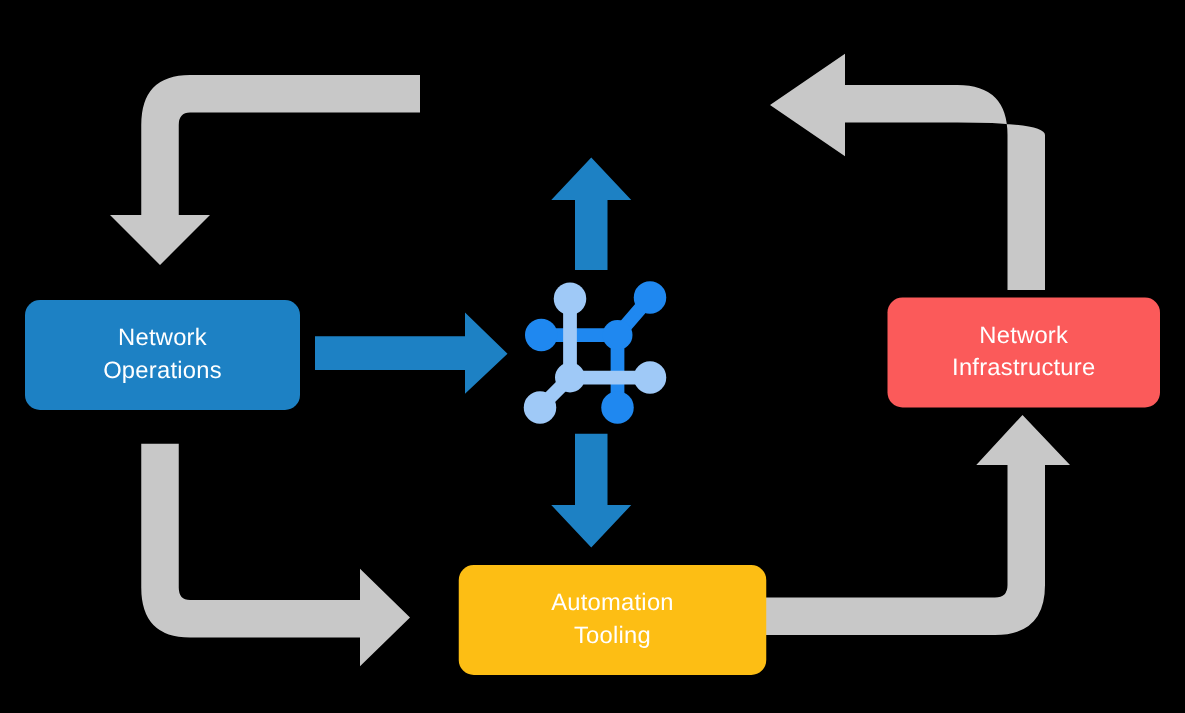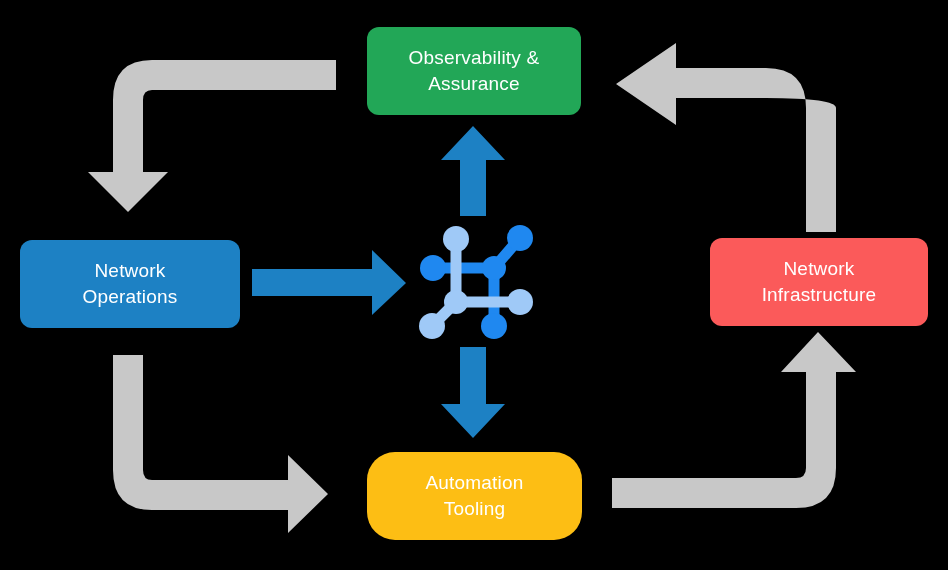--- a/index.html
+++ b/index.html
@@ -27,21 +27,21 @@
     line-height: 1.35;
     font-weight: 400;
     letter-spacing: .2px;
     box-sizing: border-box;
     padding: 6px 10px;
     white-space: pre-line;
   }
   #box-observability { left: 367px; top: 27px;  width: 214px; height: 88px; background: #22a757; }
   #box-netops        { left: 20px;  top: 240px; width: 220px; height: 88px; background: #1d81c4; }
   #box-netinfra      { left: 710px; top: 238px; width: 218px; height: 88px; background: #fb5a5a; }
-  #box-automation    { left: 367px; top: 452px; width: 215px; height: 88px; background: #fdbe14; border-radius: 28px; }
+  #box-automation    { left: 367px; top: 452px; width: 246px; height: 88px; background: #fdbe14; }
 
   .svg-layer {
     position: absolute;
     left: 0; top: 0;
     width: 948px;
     height: 570px;
     pointer-events: none;
   }
   .gray-arrow { fill: #c8c8c8; }
   .blue-arrow { fill: #1d81c4; }
@@ -63,22 +63,20 @@
     <path class="gray-arrow" d="M 806,232 L 806,108 Q 806,68 766,68 L 676,68 L 676,43 L 616,84 L 676,125 L 676,98 L 766,98
              Q 836,98 836,108 L 836,232 Z"></path>
 
     <path class="gray-arrow" d="M 113,355 L 143,355 L 143,470 Q 143,480 152,480 L 288,480 L 288,455 L 328,494 L 288,533 L 288,510
              L 152,510 Q 113,510 113,470 Z"></path>
 
     <path class="gray-arrow" d="M 612,478 L 796,478 Q 806,478 806,468 L 806,372 L 781,372 L 818,332 L 856,372 L 836,372
              L 836,468 Q 836,508 796,508 L 612,508 Z"></path>
   </svg>
 
-  <div class="node-box" id="box-observability">Observability &amp;
-Assurance</div>
 
   <div class="node-box" id="box-netops">Network
 Operations</div>
 
   <div class="node-box" id="box-netinfra">Network
 Infrastructure</div>
 
   <div class="node-box" id="box-automation">Automation
 Tooling</div>
 

